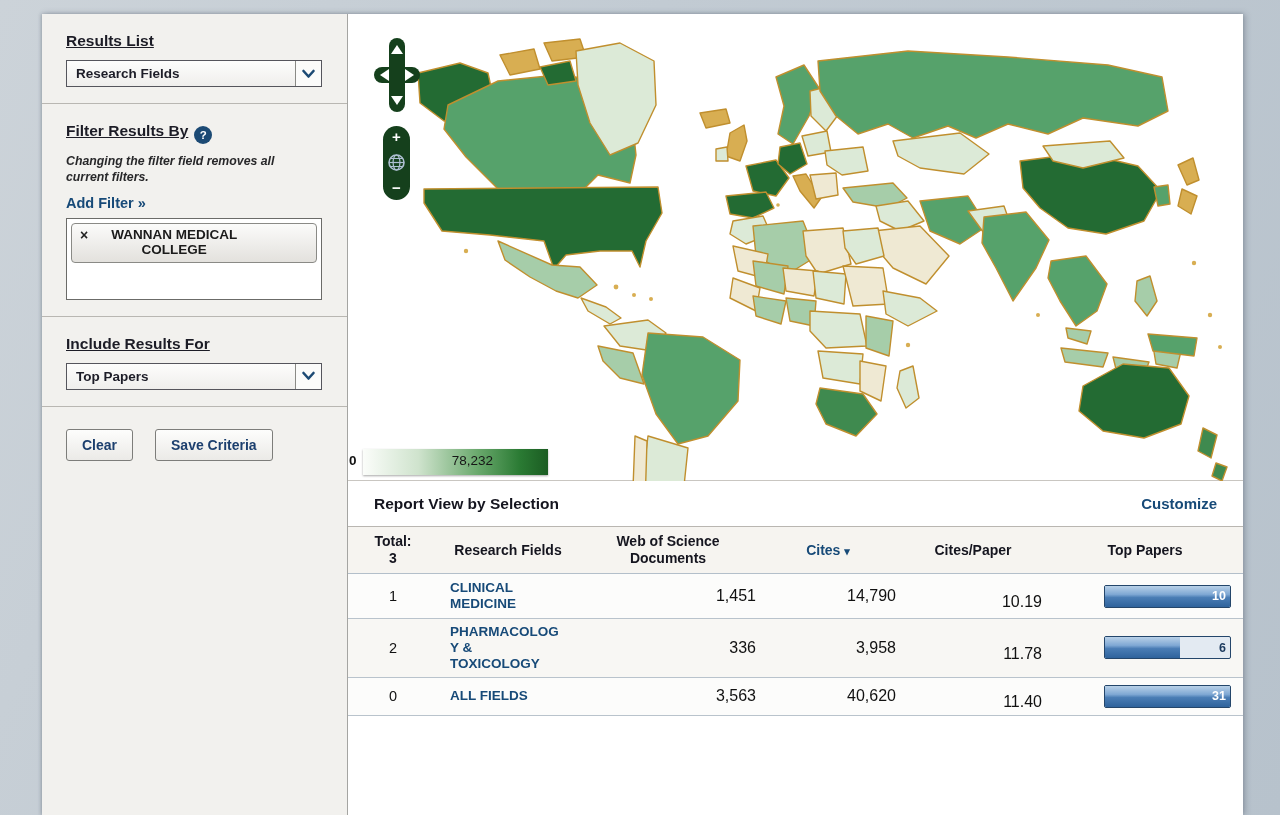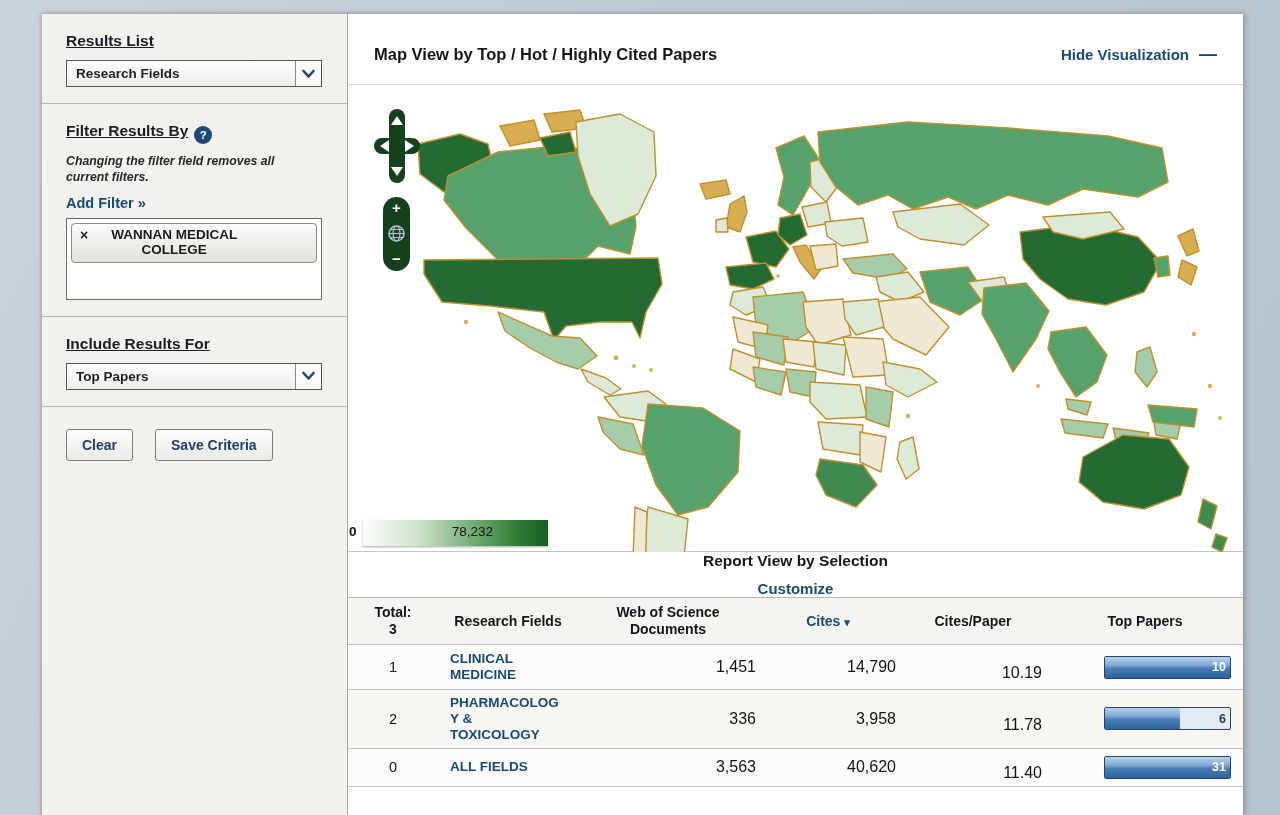--- a/index.html
+++ b/index.html
@@ -54,21 +54,21 @@
   .zoom-pill .zi, .zoom-pill .zo { color:#fff; font-size:15px; font-weight:bold; line-height:1; }
 
   .legend { position:absolute; left:15px; bottom:5px; width:185px; height:26px;
     background:linear-gradient(90deg,#fbfdfa 0%,#cfe3cd 30%,#6aa96d 62%,#2a7a33 85%,#1b5c22 100%);
     box-shadow:0 1px 2px rgba(0,0,0,.35); }
   .legend .lmin { position:absolute; left:-14px; top:4px; font-size:13.5px; font-weight:bold; color:#111; }
   .legend .lmax { position:absolute; left:48%; top:4px; font-size:13.5px; color:#161616; }
 
   
   .report-head { height:46px; display:flex; align-items:center; justify-content:space-between;
-    padding:0 26px; border-bottom:1px solid #b9b6b1;flex-direction:column; }
+    padding:0 26px; border-bottom:1px solid #b9b6b1; }
   .report-head .title { font-size:15.5px; font-weight:bold; color:#15151f; }
 
   .grid-row { display:grid; grid-template-columns:90px 140px 180px 140px 150px 194px; align-items:center; }
   .thead { background:#f6f4f0; border-bottom:1px solid #b3bfca; min-height:47px;
     font-size:14px; font-weight:bold; color:#15151f; }
   .thead > div { text-align:center; line-height:1.2; }
   .cites-th { color:#174a78; }
   .sort-tri { font-size:11px; color:#174a78; }
   .trow { border-bottom:1px solid #b9c3cc; background:#fcfcfb; }
   .trow.alt { background:#f8f7f4; }
@@ -133,26 +133,20 @@
     </div>
 
     <div class="btn-row">
       <button class="btn">Clear</button>
       <button class="btn">Save Criteria</button>
     </div>
   </div>
 
   <div class="main">
 
-    <div class="bar-head">
-      <div class="title">Map View by Top / Hot / Highly Cited Papers</div>
-      <div>
-        <span class="navy-link">Hide Visualization</span><span class="hide-dash">—</span>
-      </div>
-    </div>
 
     <div class="map-wrap">
       <svg class="world" width="894" height="467" viewBox="0 0 894 465">
         <g stroke="#c08f2e" stroke-width="1.4" stroke-linejoin="round">
 
           <path d="M70,58 L112,48 L140,58 L146,86 L126,104 L96,106 L72,88 Z" fill="#236b33"></path>
           <path d="M100,90 L150,66 L210,60 L260,66 L268,92 L240,98 L252,118 L285,112 L288,140 L282,168 L250,160 L236,174 L150,174 L118,142 L96,114 Z" fill="#56a26b"></path>
           <path d="M152,40 L186,34 L192,54 L162,60 Z" fill="#d8ae52"></path>
           <path d="M192,52 L222,46 L228,66 L200,70 Z" fill="#236b33"></path>
           <path d="M196,28 L232,24 L238,42 L204,46 Z" fill="#d8ae52"></path>

